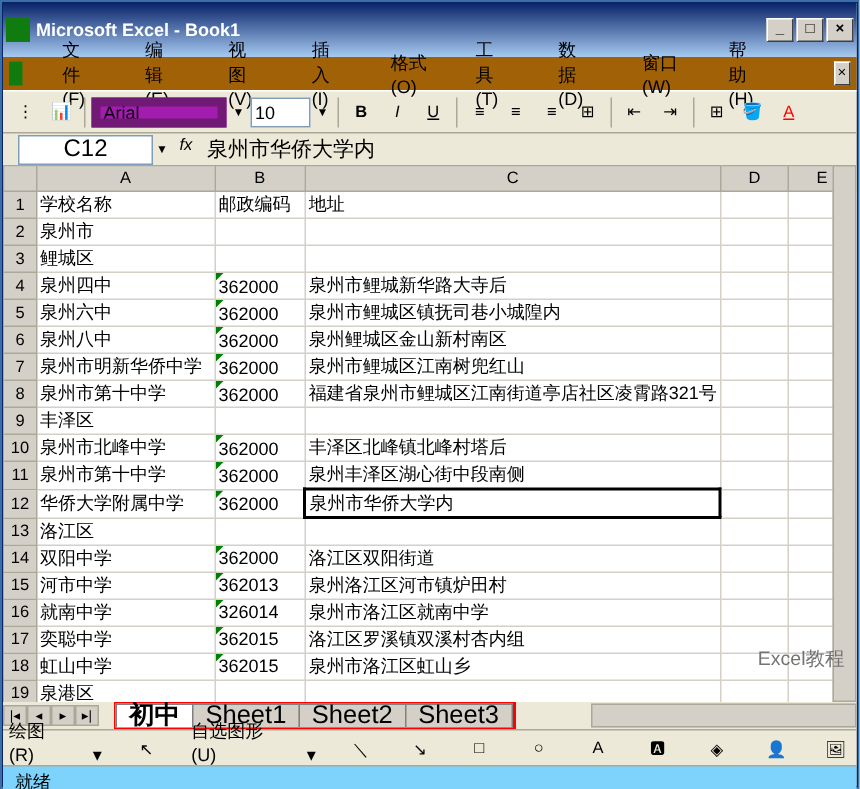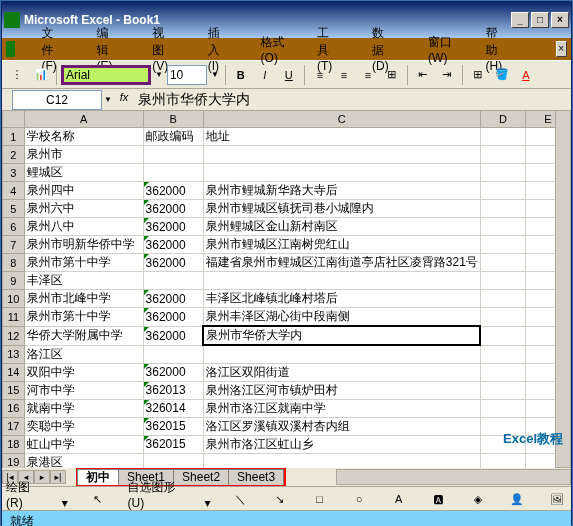--- a/index.html
+++ b/index.html
@@ -9,46 +9,46 @@
 .titlebar-icon{width:16px;height:16px;background:#107c10;margin-right:4px;display:inline-block;}
 .titlebar-text{flex:1;font-size:12px;}
 .titlebar-btns{display:flex;gap:2px;}
 .titlebar-btn{width:18px;height:16px;background:#d4d0c8;border:1px solid #fff;border-right-color:#404040;border-bottom-color:#404040;font-size:10px;text-align:center;line-height:14px;color:#000;}
 .menubar{background:#a16207;height:22px;display:flex;align-items:center;padding:0 4px;gap:20px;justify-content:center;}
 .menu-icon{width:16px;height:16px;background:#107c10;}
 .menu-item{padding:2px 6px;font-size:12px;}
 .toolbar{background:#ece9d8;height:28px;display:flex;align-items:center;padding:2px 4px;gap:2px;border-top:1px solid #fff;}
 .tb-btn{width:22px;height:22px;border:1px solid transparent;display:flex;align-items:center;justify-content:center;font-size:11px;}
 .tb-sep{width:1px;height:20px;background:#aca899;margin:0 2px;}
-.font-name{width:90px;height:20px;border:3px solid #701a75;background:#bef264;font-size:12px;padding:0 2px;}
+.font-name{width:90px;height:20px;border:6px solid #701a75;background:#a21caf;font-size:12px;padding:0 2px;}
 .font-size{width:40px;height:20px;border:1px solid #7f9db9;background:#fff;font-size:12px;padding:0 2px;text-align:left;}
 .dropdown-arrow{font-size:8px;padding:0 2px;}
 .namebox-row{background:#ece9d8;height:22px;display:flex;align-items:center;border-top:1px solid #aca899;}
-.namebox{width:90px;height:20px;border:1px solid #7f9db9;background:#fff;margin-left:10px;padding:0 4px;font-size:12px;text-align:center;line-height:18px;}
+.namebox{width:90px;height:20px;border:1px solid #7f9db9;background:#fff;margin-left:10px;padding:0 4px;font-size:16px;text-align:center;line-height:18px;}
 .fx-area{display:flex;align-items:center;margin-left:0;}
 .fx-btn{width:20px;height:18px;text-align:center;font-style:italic;font-size:11px;}
 .formula-bar{height:20px;padding:0 4px;font-size:14px;line-height:18px;}
 .grid-area{background:#fff;position:relative;height:358px;overflow:hidden;}
 .grid{border-collapse:collapse;width:100%;}
 .grid th{background:#d4d0c8;border:1px solid #aca899;font-weight:normal;font-size:11px;height:17px;text-align:center;}
 .grid td{border:1px solid #d4d0c8;font-size:12px;height:17px;padding:0 2px;white-space:nowrap;overflow:hidden;}
 .grid .rowhead{background:#d4d0c8;border:1px solid #aca899;text-align:center;font-size:11px;width:24px;}
 .col-a{width:122px;}.col-b{width:64px;}.col-c{width:210px;}.col-d{width:64px;}.col-e{width:64px;}
 .green-tri{position:relative;}
 .green-tri::before{content:"";position:absolute;top:0;left:0;border-top:5px solid #008000;border-right:5px solid transparent;}
 .selected-cell{border:2px solid #000 !important;}
 .sheet-tabs{background:#ece9d8;height:18px;display:flex;align-items:center;border:2px solid red;margin:0 50px 0 10px;}
 .nav-btn{width:16px;height:14px;border:1px solid #aca899;background:#d4d0c8;font-size:9px;text-align:center;line-height:12px;}
-.sheet-tab{background:#fff;border:1px solid #808080;border-bottom:none;padding:0 8px;font-size:12px;height:16px;line-height:14px;margin-left:-1px;}
+.sheet-tab{background:#fff;border:1px solid #808080;border-bottom:none;padding:0 8px;font-size:17px;height:16px;line-height:14px;margin-left:-1px;}
 .sheet-tab.active{background:#fff;font-weight:bold;}
 .sheet-tab.inactive{background:#d4d0c8;}
 .drawbar{background:#ece9d8;height:24px;display:flex;align-items:flex-end;padding:0 4px;gap:20px;border-top:1px solid #aca899;font-size:12px;}
 .statusbar{background:#7dd3fc;height:20px;padding:2px 8px;font-size:12px;border-top:1px solid #aca899;}
 .watermark{position:absolute;right:8px;bottom:40px;font-size:14px;color:#0066cc;font-weight:bold;font-style:italic;text-align:right;}
-.watermark2{position:absolute;right:8px;bottom:20px;font-size:13px;color:#0369a1;font-weight:bold;}
+.watermark2{position:absolute;right:8px;bottom:20px;font-size:13px;color:#737373;font-weight:normal;}
 .vscroll{position:absolute;right:0;top:0;bottom:0;width:16px;background:#d4d0c8;border:1px solid #aca899;}
 </style>
 </head>
 <body>
 
 <div class="window">
   <div class="titlebar">
     <span class="titlebar-icon"></span>
     <span class="titlebar-text">Microsoft Excel - Book1</span>
     <div class="titlebar-btns">

